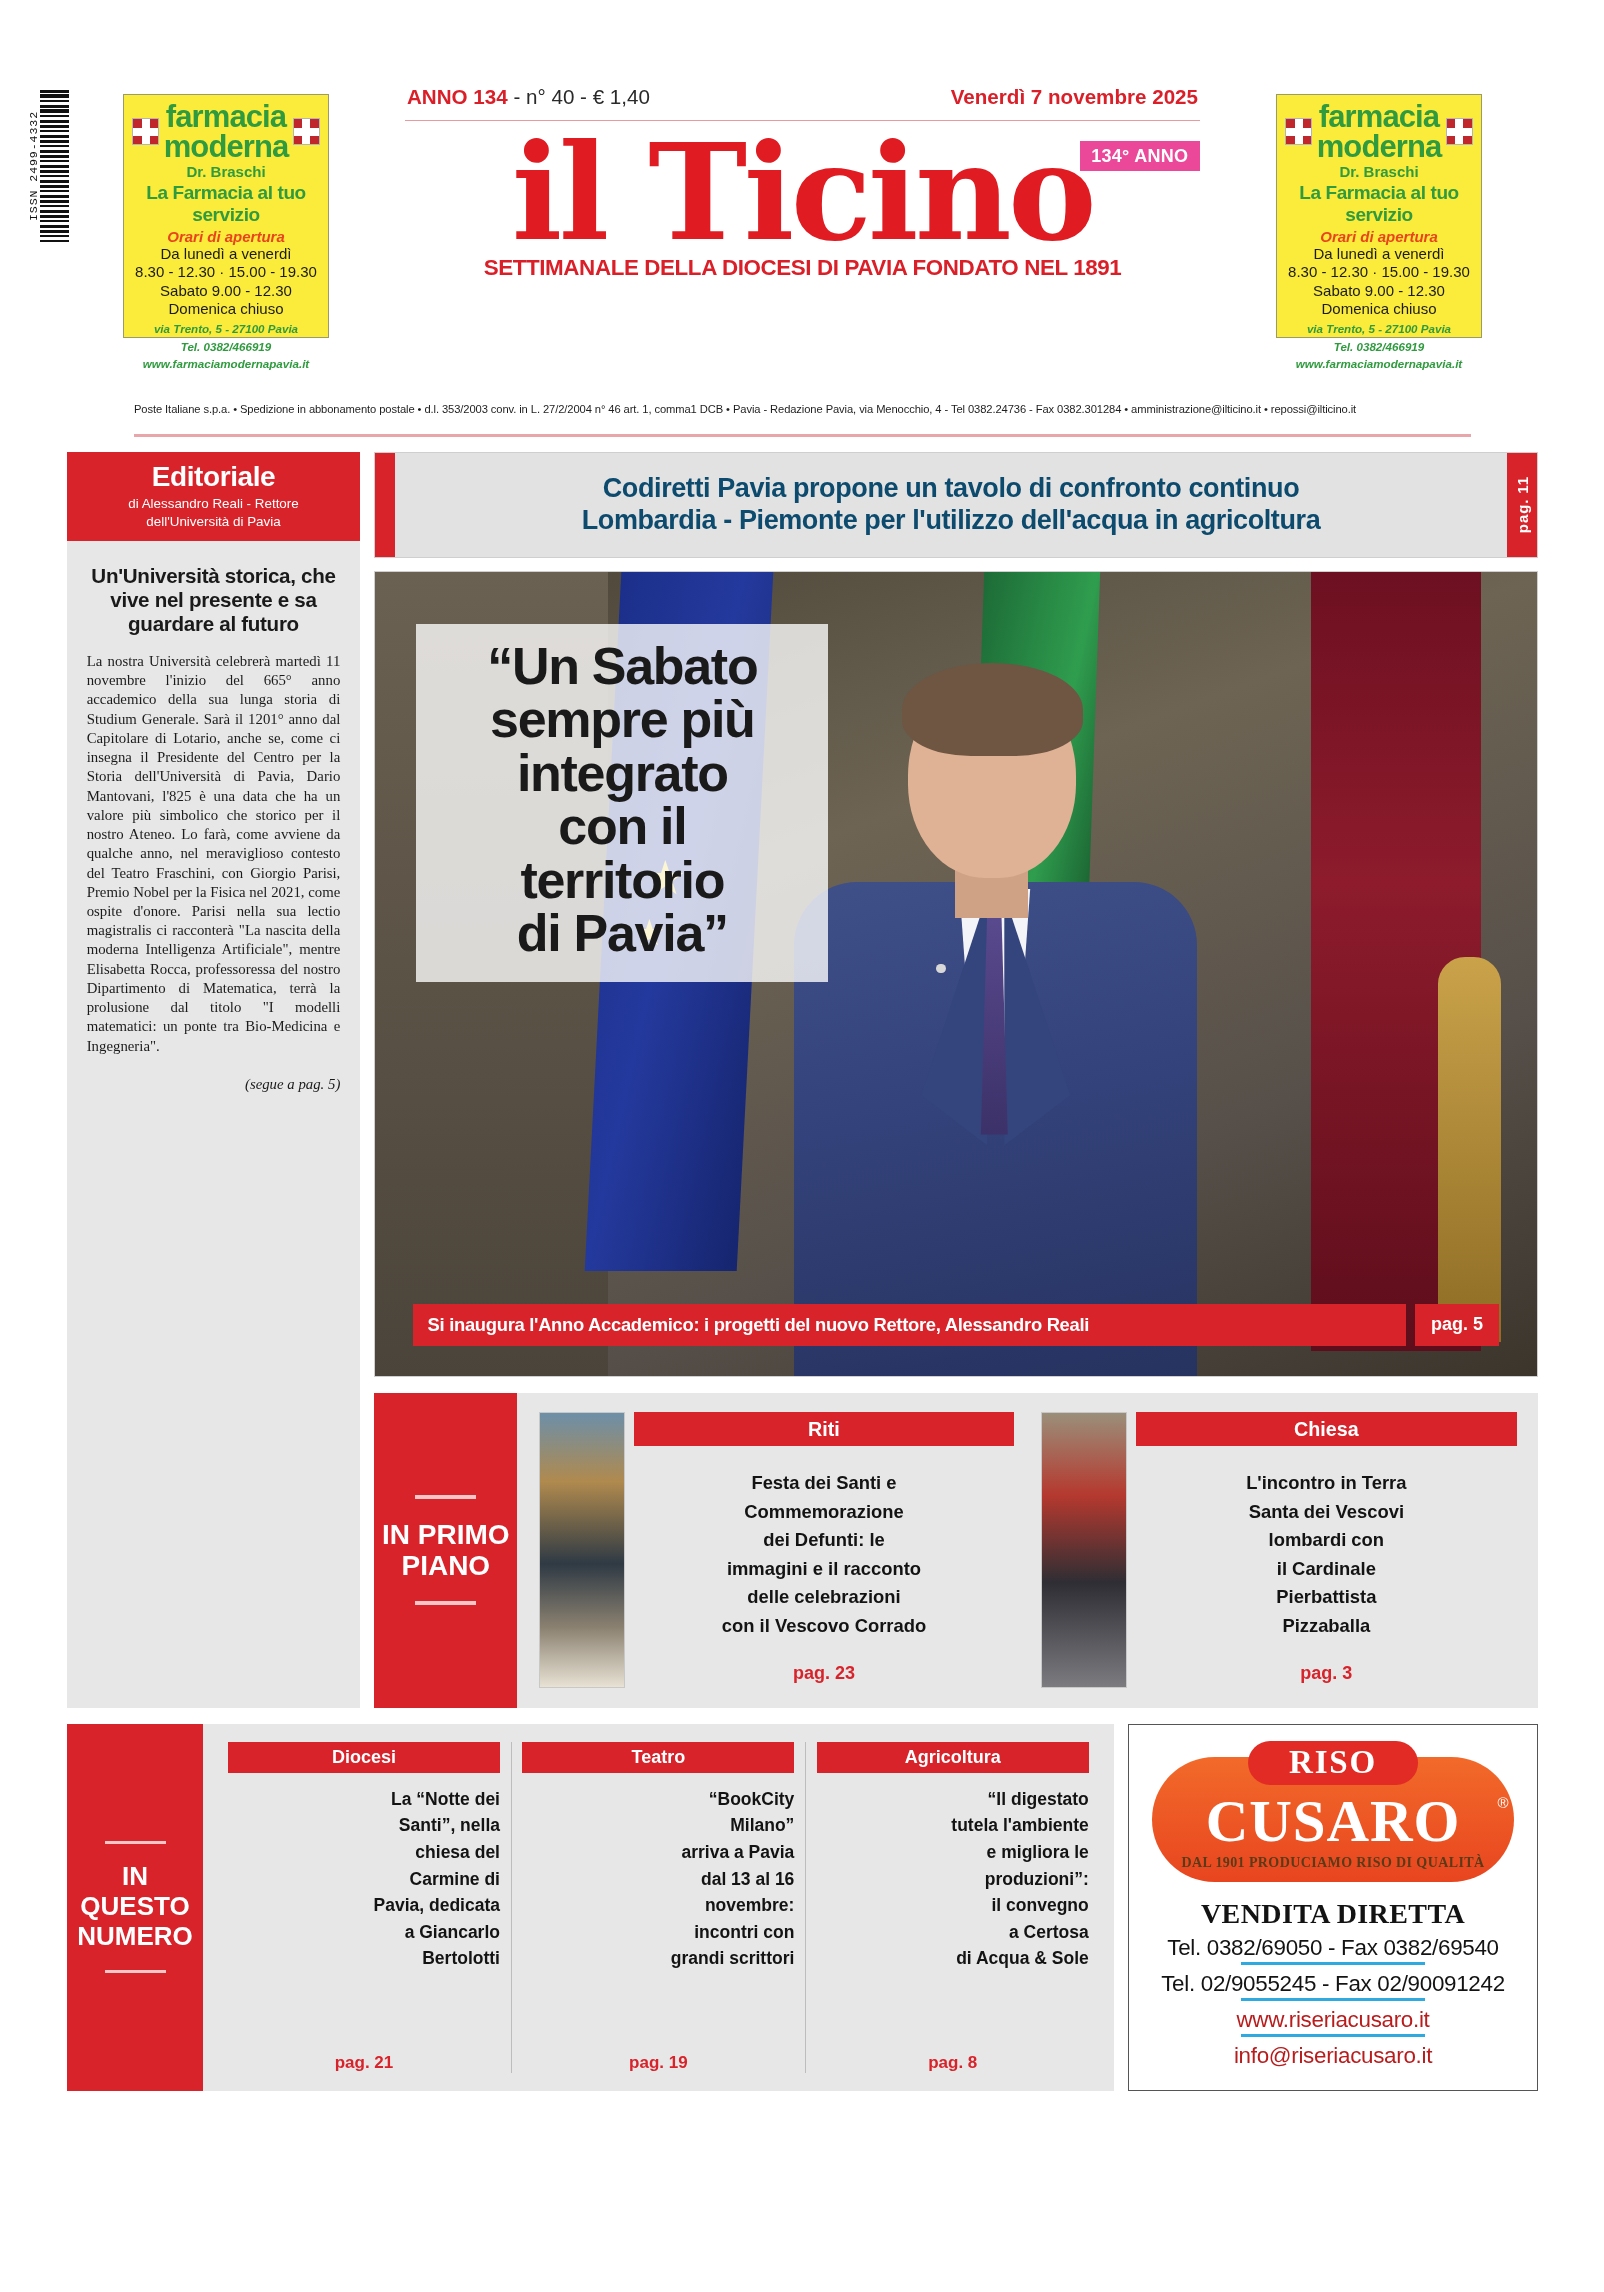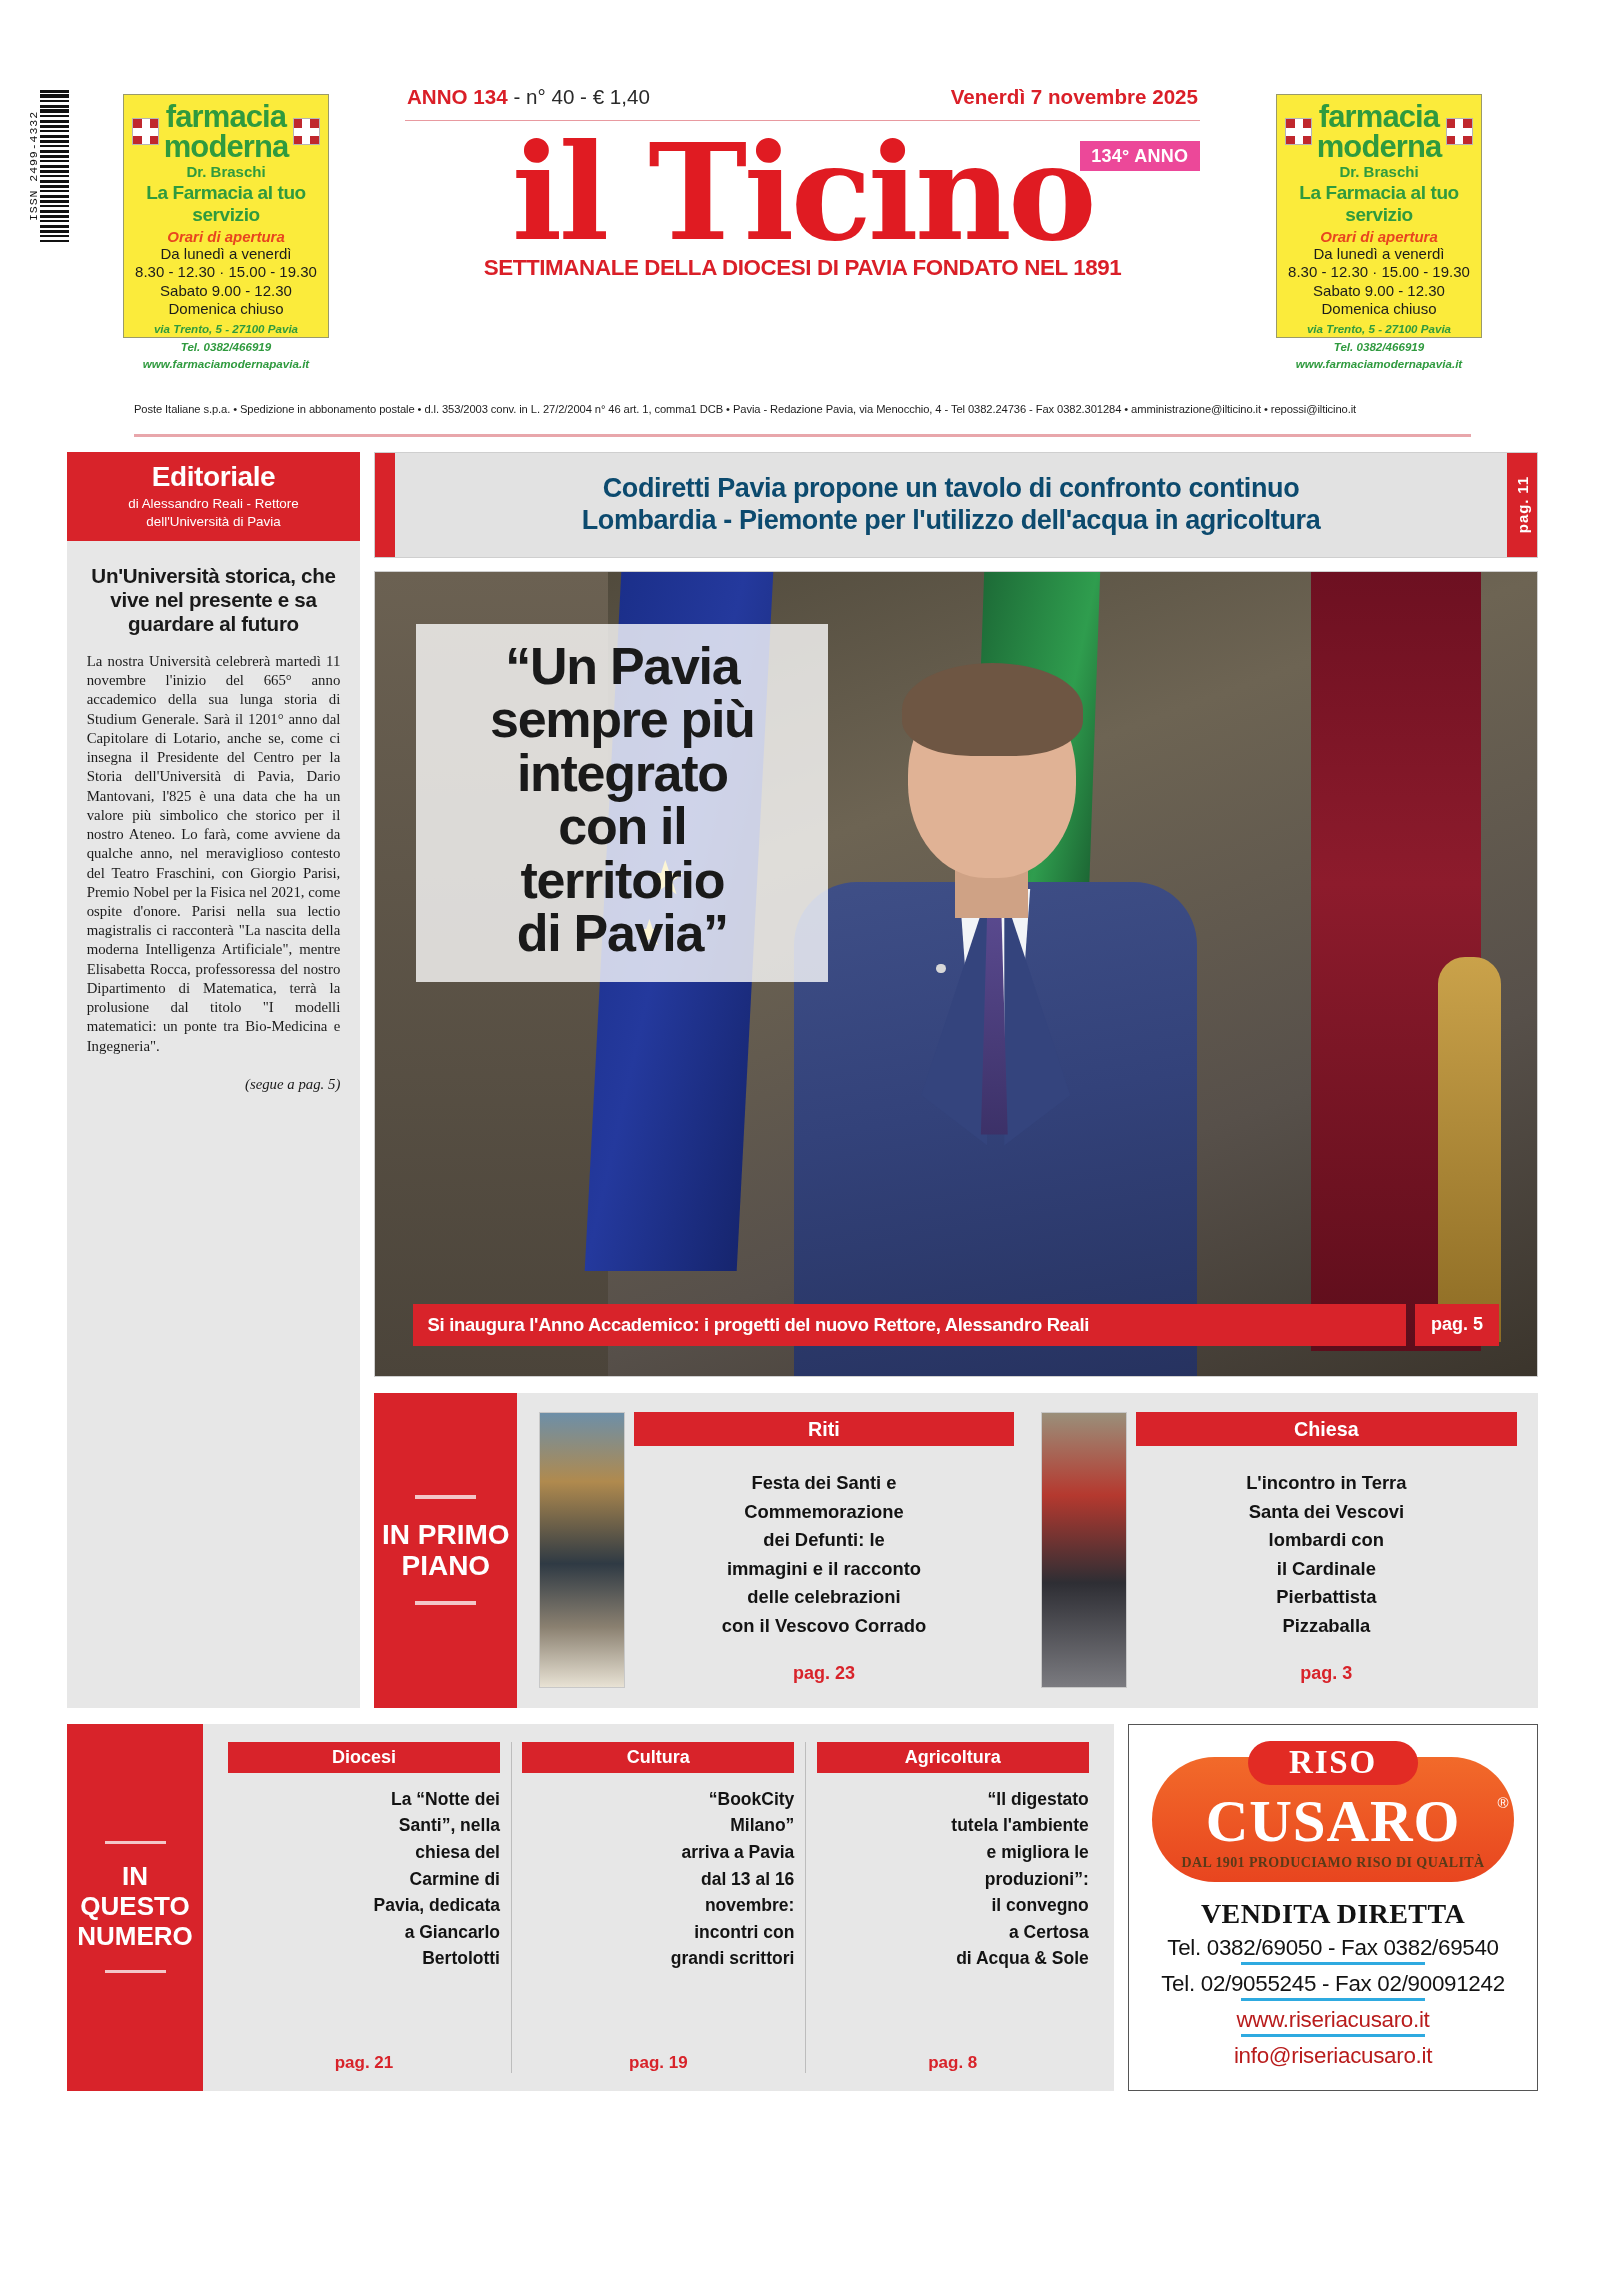--- a/index.html
+++ b/index.html
@@ -432,21 +432,21 @@
             <div class="p-lapelL"></div>
             <div class="p-lapelR"></div>
             <div class="p-tie"></div>
             <div class="p-neck"></div>
             <div class="p-head"></div>
             <div class="p-hair"></div>
             <div class="p-pin"></div>
           </div>
 
           <div class="hero-quote">
-            <div class="hero-quote-text">“Un Pavia</div>
+            <div class="hero-quote-text">“Un Sabato</div>
             <div class="hero-quote-text">sempre più</div>
             <div class="hero-quote-text">integrato</div>
             <div class="hero-quote-text">con il</div>
             <div class="hero-quote-text">territorio</div>
             <div class="hero-quote-text">di Pavia”</div>
           </div>
 
           <div class="hero-caption">
             <div class="cap-main">Si inaugura l'Anno Accademico: i progetti del nuovo Rettore, Alessandro Reali</div>
             <div class="cap-pag">pag. 5</div>
@@ -521,21 +521,21 @@
               <div>chiesa del</div>
               <div>Carmine di</div>
               <div>Pavia, dedicata</div>
               <div>a Giancarlo</div>
               <div>Bertolotti</div>
             </div>
             <div class="ncol-pag">pag. 21</div>
           </div>
 
           <div class="ncol">
-            <div class="ncol-tag">Cultura</div>
+            <div class="ncol-tag">Teatro</div>
             <div class="ncol-body">
               <div>“BookCity</div>
               <div>Milano”</div>
               <div>arriva a Pavia</div>
               <div>dal 13 al 16</div>
               <div>novembre:</div>
               <div>incontri con</div>
               <div>grandi scrittori</div>
             </div>
             <div class="ncol-pag">pag. 19</div>

